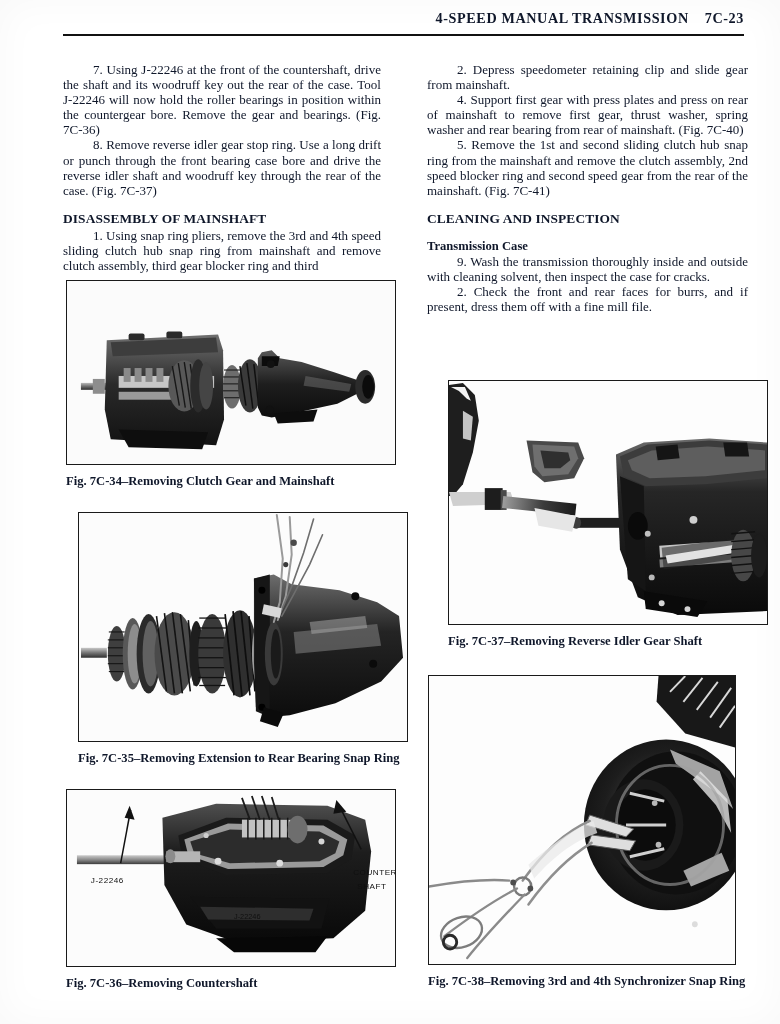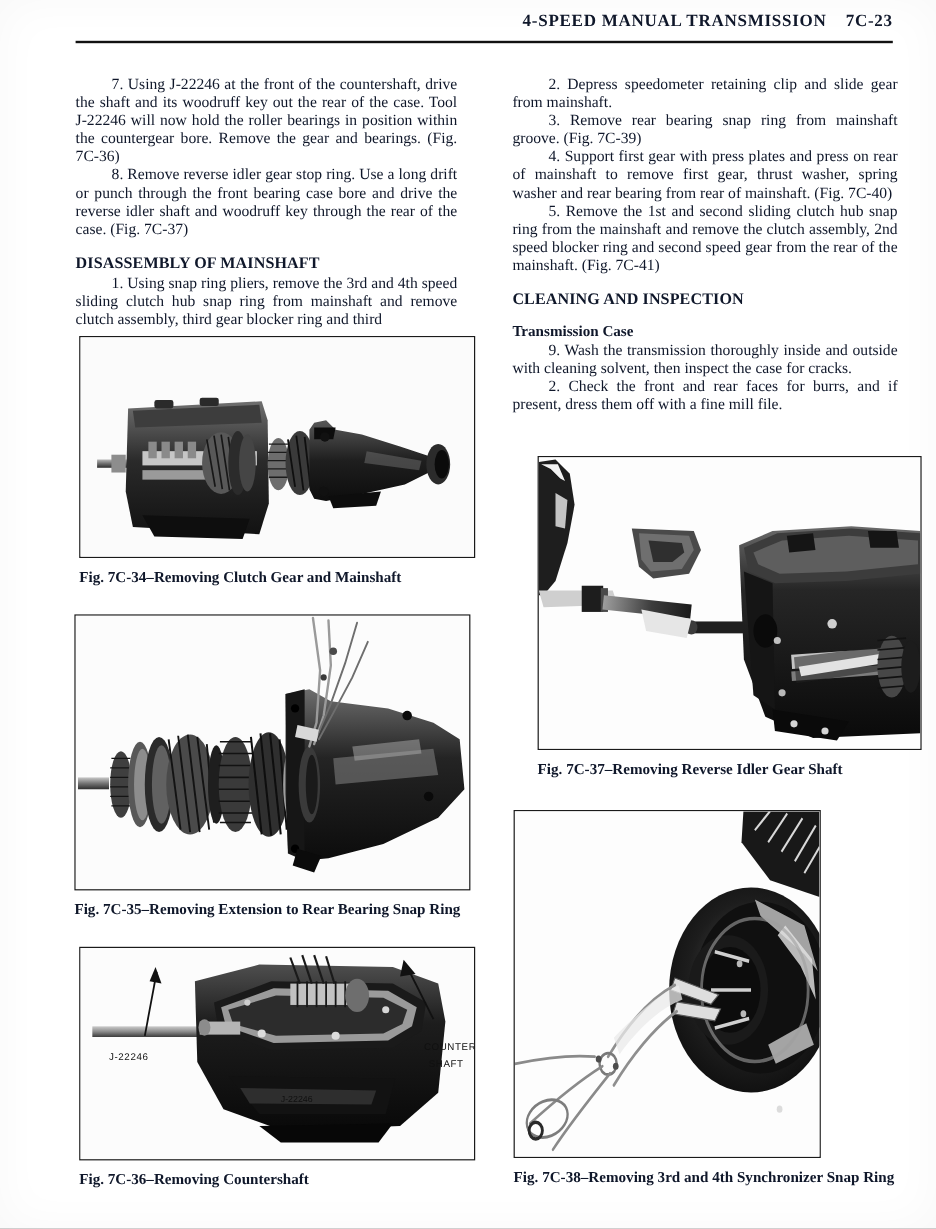--- a/index.html
+++ b/index.html
@@ -94,30 +94,30 @@
     font-family: "Liberation Serif", "DejaVu Serif", serif;
     font-weight: bold;
     font-size: 12.6px;
     white-space: nowrap;
   }
 
   
   #fig-34 { left: 66px;  top: 280px; width: 330px; }
   #fig-34 .photo-frame { height: 185px; }
 
-  #fig-35 { left: 62px;  top: 512px; width: 330px; }
+  #fig-35 { left: 78px;  top: 512px; width: 330px; }
   #fig-35 .photo-frame { height: 230px; }
 
   #fig-36 { left: 66px;  top: 789px; width: 330px; }
   #fig-36 .photo-frame { height: 178px; }
 
   #fig-37 { left: 448px; top: 380px; width: 320px; }
   #fig-37 .photo-frame { height: 245px; }
 
-  #fig-38 { left: 428px; top: 675px; width: 256px; }
+  #fig-38 { left: 428px; top: 675px; width: 308px; }
   #fig-38 .photo-frame { height: 290px; }
 
   
   .callout {
     font-family: "Liberation Sans", "DejaVu Sans", sans-serif;
     font-size: 8.2px;
     fill: #101010;
     letter-spacing: 0.5px;
   }
   .callout-small {
@@ -138,21 +138,20 @@
 
   <div class="col col-left">
     <p class="body">7. Using J-22246 at the front of the countershaft, drive the shaft and its woodruff key out the rear of the case. Tool J-22246 will now hold the roller bearings in position within the countergear bore. Remove the gear and bearings. (Fig. 7C-36)</p>
     <p class="body">8. Remove reverse idler gear stop ring. Use a long drift or punch through the front bearing case bore and drive the reverse idler shaft and woodruff key through the rear of the case. (Fig. 7C-37)</p>
     <h2 class="sec">DISASSEMBLY OF MAINSHAFT</h2>
     <p class="body">1. Using snap ring pliers, remove the 3rd and 4th speed sliding clutch hub snap ring from mainshaft and remove clutch assembly, third gear blocker ring and third</p>
   </div>
 
   <div class="col col-right">
     <p class="body">2. Depress speedometer retaining clip and slide gear from mainshaft.</p>
-    <p class="body">3. Remove rear bearing snap ring from mainshaft groove. (Fig. 7C-39)</p>
     <p class="body">4. Support first gear with press plates and press on rear of mainshaft to remove first gear, thrust washer, spring washer and rear bearing from rear of mainshaft. (Fig. 7C-40)</p>
     <p class="body">5. Remove the 1st and second sliding clutch hub snap ring from the mainshaft and remove the clutch assembly, 2nd speed blocker ring and second speed gear from the rear of the mainshaft. (Fig. 7C-41)</p>
     <h2 class="sec">CLEANING AND INSPECTION</h2>
     <h3 class="sub">Transmission Case</h3>
     <p class="body">9. Wash the transmission thoroughly inside and outside with cleaning solvent, then inspect the case for cracks.</p>
     <p class="body">2. Check the front and rear faces for burrs, and if present, dress them off with a fine mill file.</p>
   </div>
 
   <div class="figure" id="fig-34">
     <div class="photo-frame">

